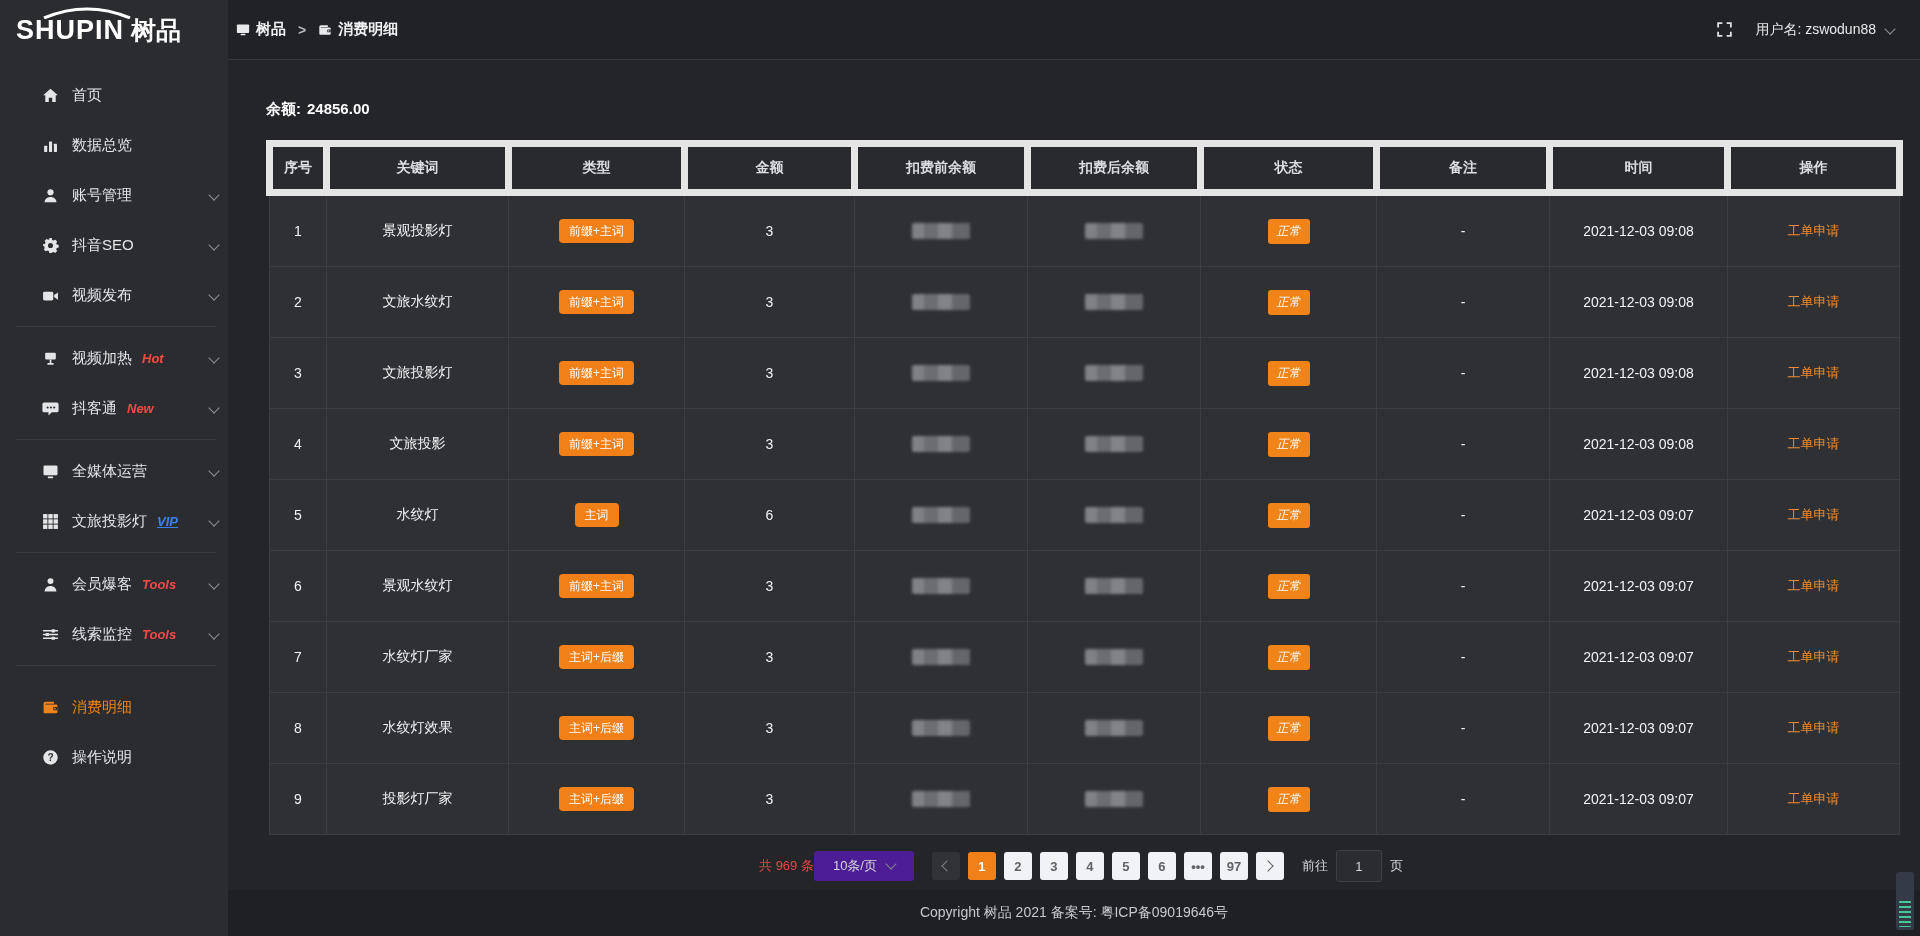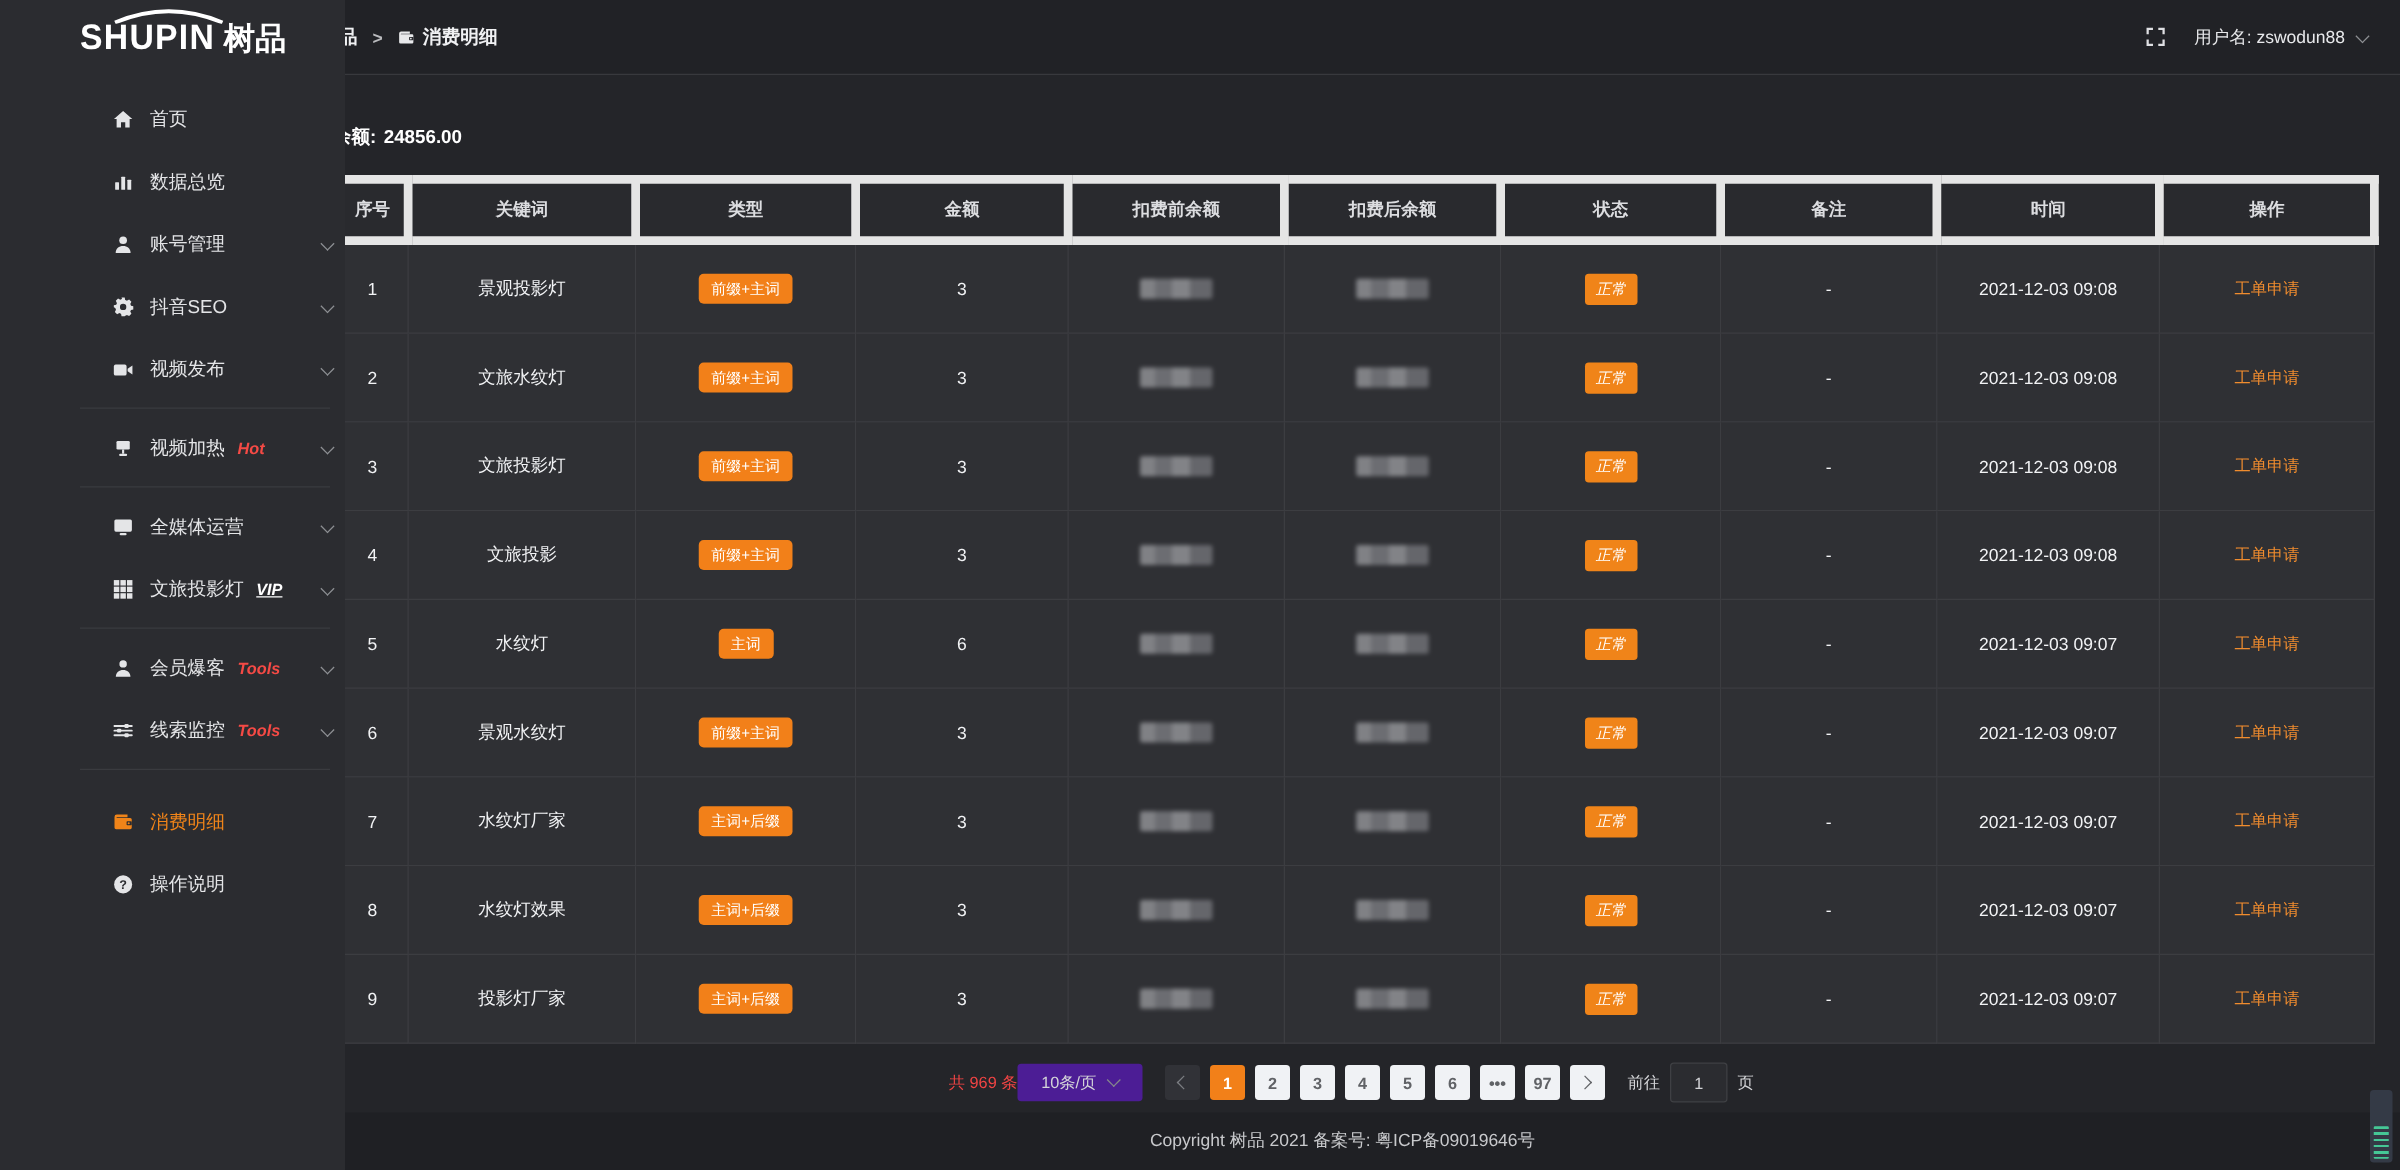--- a/index.html
+++ b/index.html
@@ -2,21 +2,21 @@
 <html><head>
 <meta charset="utf-8">
 <style>
   html,body{margin:0;padding:0;}
   body{
     width:1920px;height:936px;position:relative;overflow:hidden;
     background:#242529;font-family:"Liberation Sans",sans-serif;
     -webkit-font-smoothing:antialiased;
   }
   
-  .sidebar{position:absolute;left:0;top:0;bottom:0;width:228px;background:#2b2c30;z-index:5;padding-left:48px;}
+  .sidebar{position:absolute;left:0;top:0;bottom:0;width:228px;background:#2b2c30;z-index:5;}
   .logo{height:60px;display:flex;align-items:center;padding-left:16px;position:relative;}
   .logo-arc{position:absolute;left:42px;top:7px;}
   .logo-en{font-size:27px;font-weight:bold;color:#fff;letter-spacing:1px;transform:scaleY(1.05);}
   .logo-cjk{font-size:25px;font-weight:bold;color:#fff;margin-left:7px;}
   .menu{padding-top:10px;}
   .menu-item{height:50px;display:flex;align-items:center;padding-left:25px;position:relative;color:#e4e5e7;cursor:pointer;margin-left:17px;}
   .menu-item .mi-icon{width:17px;height:17px;display:inline-flex;}
   .menu-item .mi-icon svg{width:17px;height:17px;}
   .menu-item .mi-label{margin-left:13px;font-size:15px;}
   .menu-item .mi-badge{margin-left:10px;font-size:13px;font-weight:bold;font-style:italic;}
@@ -135,20 +135,33 @@
           <svg viewBox="0 0 16 16" fill="currentColor">
             <rect x="3" y="2.6" width="10" height="6.4" rx="1"></rect>
             <rect x="7.2" y="9" width="1.6" height="3.2"></rect>
             <rect x="5" y="12.2" width="6" height="1.7" rx=".8"></rect>
           </svg>
         </span>
         <span class="mi-label">视频加热</span>
         <span class="mi-badge" style="color: rgb(245, 74, 69);">Hot</span>
         <span class="chev"></span>
       </div>
+      <div class="menu-item">
+        <span class="mi-icon">
+          <svg viewBox="0 0 16 16" fill="currentColor">
+            <path d="M2 2.4h12a1.6 1.6 0 0 1 1.6 1.6v6a1.6 1.6 0 0 1-1.6 1.6H9.2l-3.1 2.9v-2.9H2A1.6 1.6 0 0 1 .4 10V4A1.6 1.6 0 0 1 2 2.4z"></path>
+            <circle cx="5.3" cy="7" r="1" fill="#2b2c30"></circle>
+            <circle cx="8.4" cy="7" r="1" fill="#2b2c30"></circle>
+            <circle cx="11.5" cy="7" r="1" fill="#2b2c30"></circle>
+          </svg>
+        </span>
+        <span class="mi-label">抖客通</span>
+        <span class="mi-badge" style="color: rgb(245, 74, 69);">New</span>
+        <span class="chev"></span>
+      </div>
       <div class="menu-divider"></div>
       <div class="menu-item">
         <span class="mi-icon">
           <svg viewBox="0 0 16 16" fill="currentColor">
             <rect x="1.4" y="2.4" width="13.2" height="9.2" rx="1.2"></rect>
             <rect x="5.4" y="12.6" width="5.2" height="1.7" rx=".8"></rect>
           </svg>
         </span>
         <span class="mi-label">全媒体运营</span>
         <span class="chev"></span>
@@ -163,21 +176,21 @@
               <rect x="1" y="5.95" width="4.1" height="4.1"></rect>
               <rect x="5.95" y="5.95" width="4.1" height="4.1"></rect>
               <rect x="10.9" y="5.95" width="4.1" height="4.1"></rect>
               <rect x="1" y="10.9" width="4.1" height="4.1"></rect>
               <rect x="5.95" y="10.9" width="4.1" height="4.1"></rect>
               <rect x="10.9" y="10.9" width="4.1" height="4.1"></rect>
             </g>
           </svg>
         </span>
         <span class="mi-label">文旅投影灯</span>
-        <span class="mi-badge" style="color: #ffffff; text-decoration: underline;">VIP</span>
+        <span class="mi-badge" style="color: #3b82f6; text-decoration: underline;">VIP</span>
         <span class="chev"></span>
       </div>
       <div class="menu-divider"></div>
       <div class="menu-item">
         <span class="mi-icon">
           <svg viewBox="0 0 16 16" fill="currentColor">
             <circle cx="8" cy="4.8" r="2.8"></circle>
             <path d="M2.5 14.5c0-3 2.5-5 5.5-5s5.5 2 5.5 5z"></path>
           </svg>
         </span>

